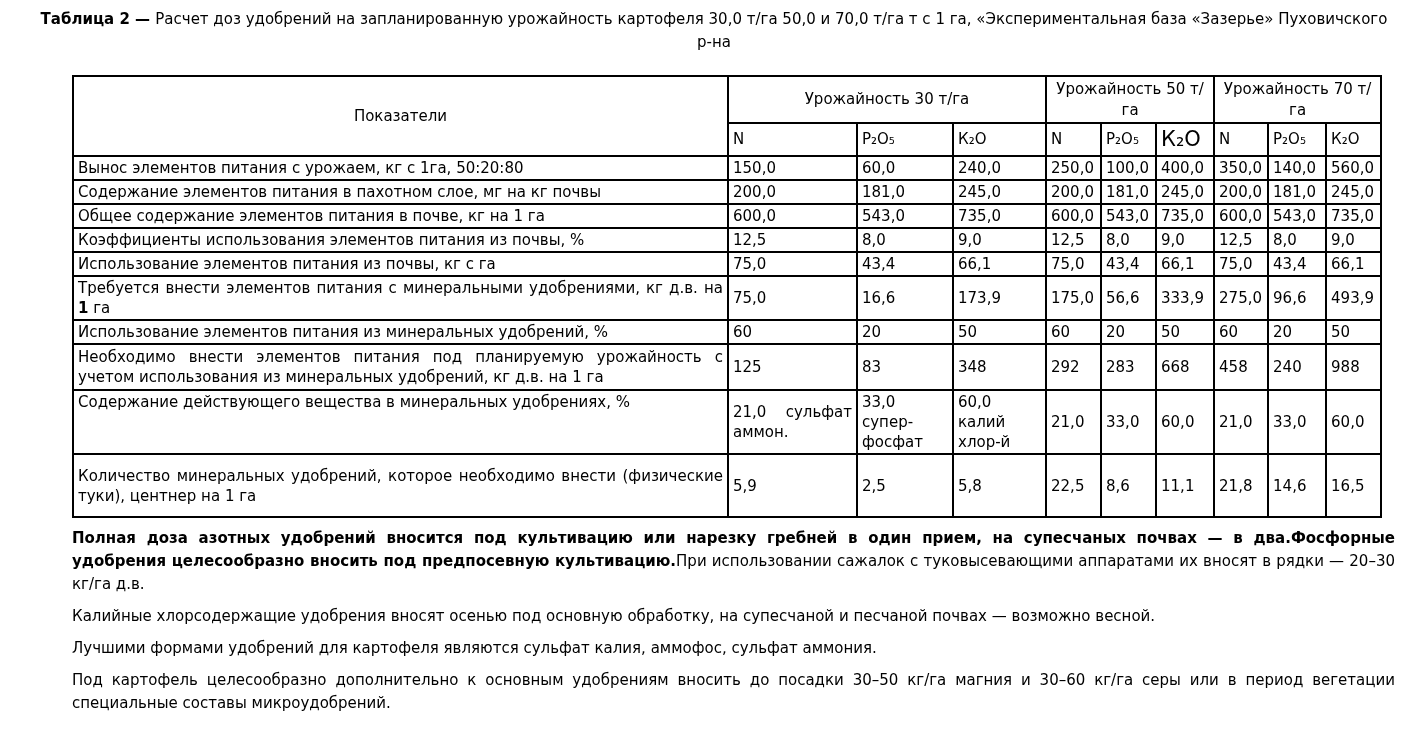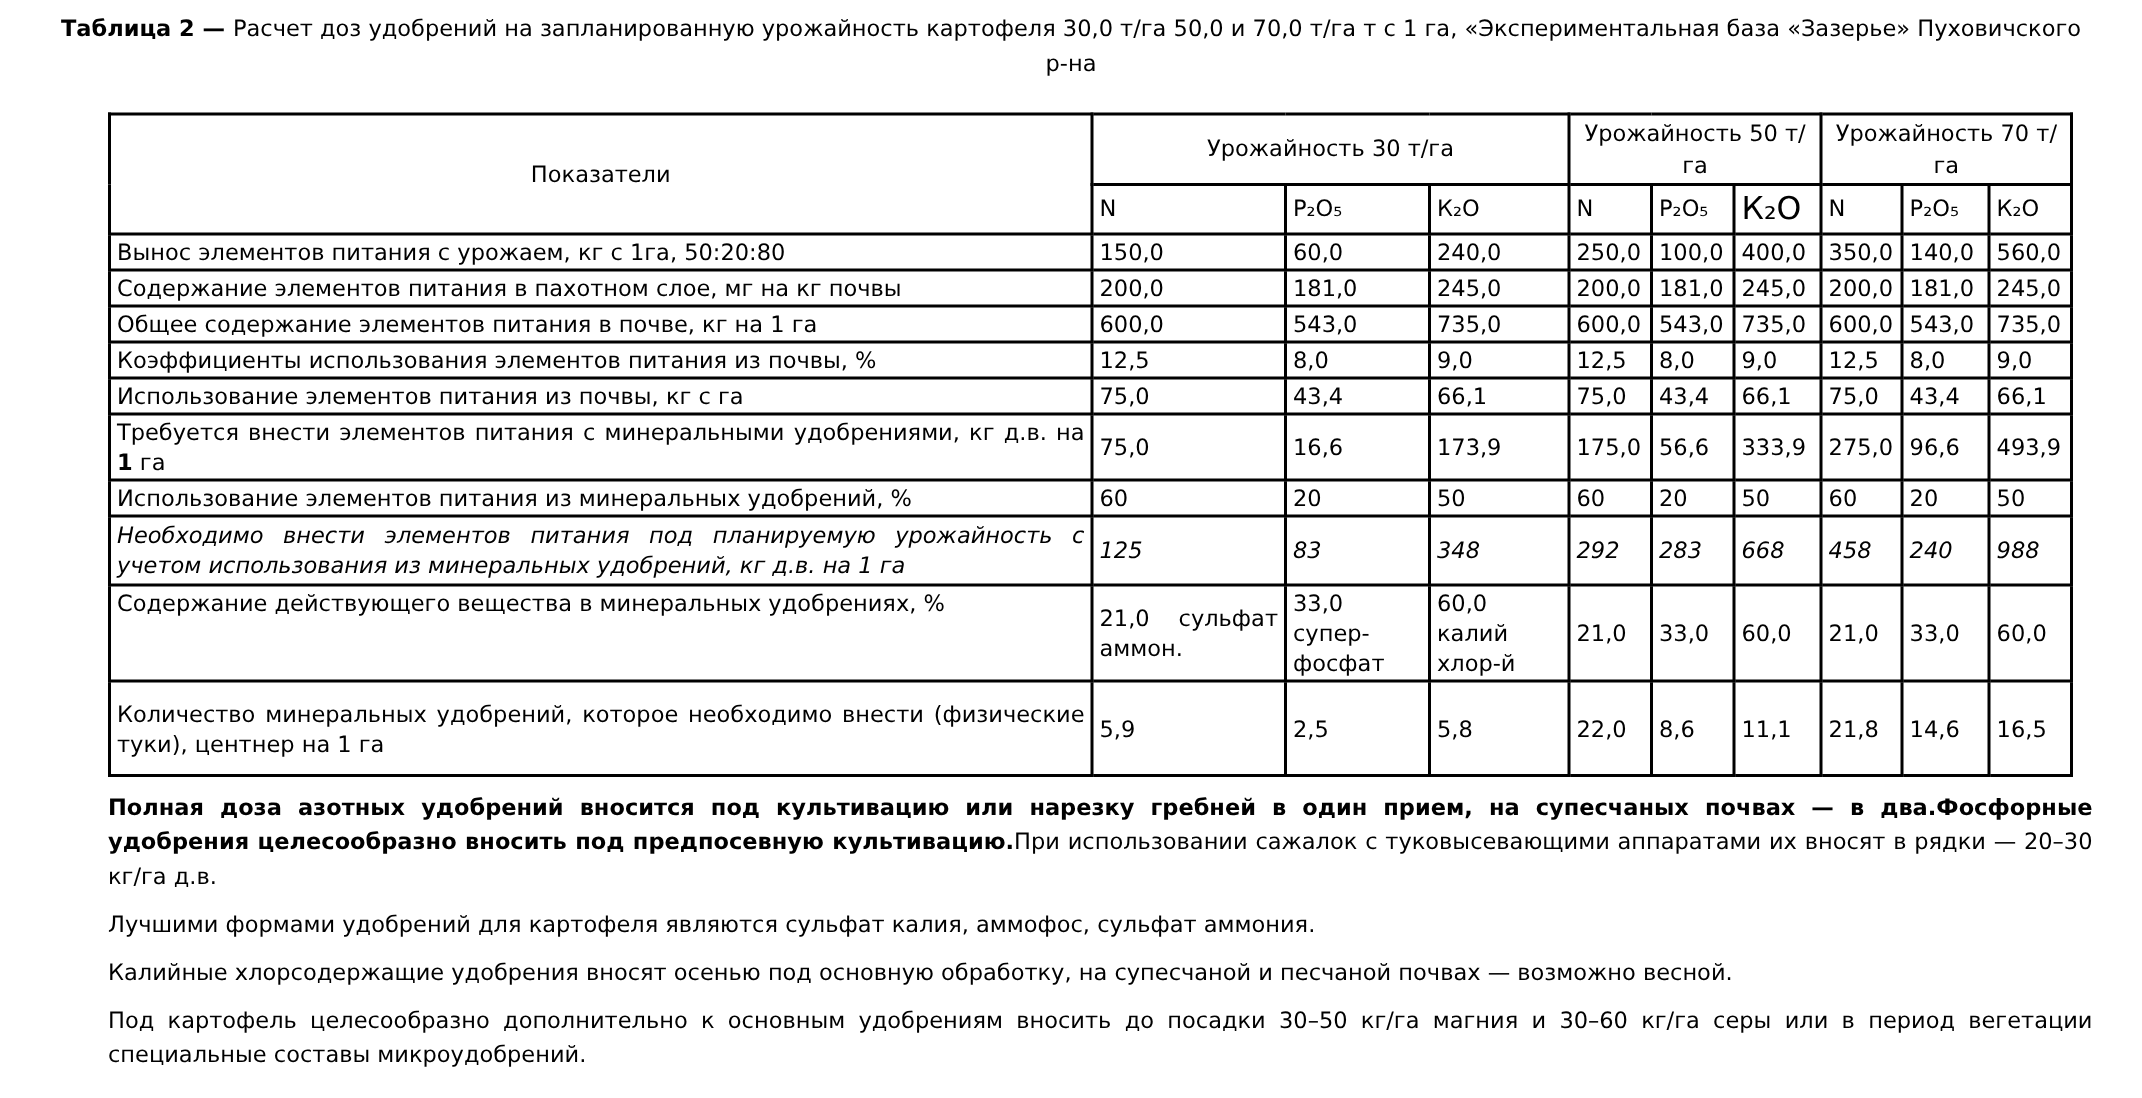--- a/index.html
+++ b/index.html
@@ -28,21 +28,21 @@
     vertical-align: middle;
     overflow: hidden;
   }
   th { font-weight: normal; text-align: center; line-height: 21px; }
   tr.ghead { height: 47px; }
   tr.shead { height: 33px; }
   tr.shead th { text-align: left; padding-left: 4px; }
   tr.shead th:nth-child(6) { font-size: 21px; }
   tbody tr { height: 20px; }
   tbody tr:nth-child(6)  { height: 41px; }
-  tbody tr:nth-child(8)  { height: 46px; font-style: italic; }
+  tbody tr:nth-child(8)  { height: 46px; }
   tbody tr:nth-child(9)  { height: 64px; }
   tbody tr:nth-child(9) td.lbl { vertical-align: top; }
   tbody tr:nth-child(10) { height: 63px; }
   td.lbl { text-align: justify; line-height: 20px; }
   td.val { text-align: left; line-height: 20px; white-space: pre-line; }
   tbody tr:nth-child(9) td.val.first3 { text-align: justify; }
   .paras { margin: 0 33px 0 72px; }
   .paras p { margin-top: 9px; line-height: 23px; text-align: justify; }
 </style>
 </head>
@@ -193,28 +193,28 @@
         <td class="val">60,0</td>
         <td class="val">21,0</td>
         <td class="val">33,0</td>
         <td class="val">60,0</td>
       </tr>
       <tr>
         <td class="lbl"><span>Количество минеральных удобрений, которое необходимо внести (физические туки), центнер на 1 га</span></td>
         <td class="val">5,9</td>
         <td class="val">2,5</td>
         <td class="val">5,8</td>
-        <td class="val">22,0</td>
+        <td class="val">22,5</td>
         <td class="val">8,6</td>
         <td class="val">11,1</td>
         <td class="val">21,8</td>
         <td class="val">14,6</td>
         <td class="val">16,5</td>
       </tr>
     </tbody>
 </table>
 
 <div class="paras">
   <p><span class="b">Полная доза азотных удобрений вносится под культивацию или нарезку гребней в один прием, на супесчаных почвах — в два.Фосфорные удобрения целесообразно вносить под предпосевную культивацию.</span><span>При использовании сажалок с туковысевающими аппаратами их вносят в рядки — 20–30 кг/га д.в.</span></p>
+  <p><span>Калийные хлорсодержащие удобрения вносят осенью под основную обработку, на супесчаной и песчаной почвах — возможно весной.</span></p>
   <p><span>Лучшими формами удобрений для картофеля являются сульфат калия, аммофос, сульфат аммония.</span></p>
-  <p><span>Калийные хлорсодержащие удобрения вносят осенью под основную обработку, на супесчаной и песчаной почвах — возможно весной.</span></p>
   <p><span>Под картофель целесообразно дополнительно к основным удобрениям вносить до посадки 30–50 кг/га магния и 30–60 кг/га серы или в период вегетации специальные составы микроудобрений.</span></p>
 </div>
 
 </body></html>

